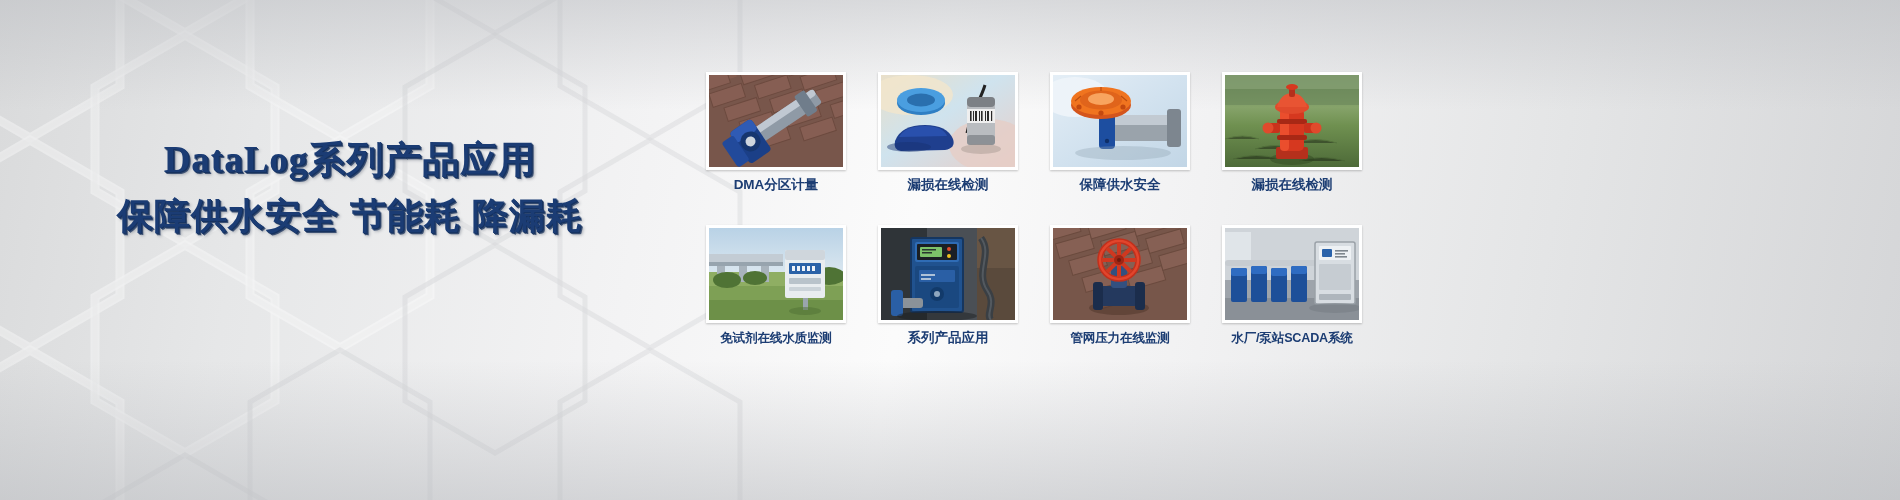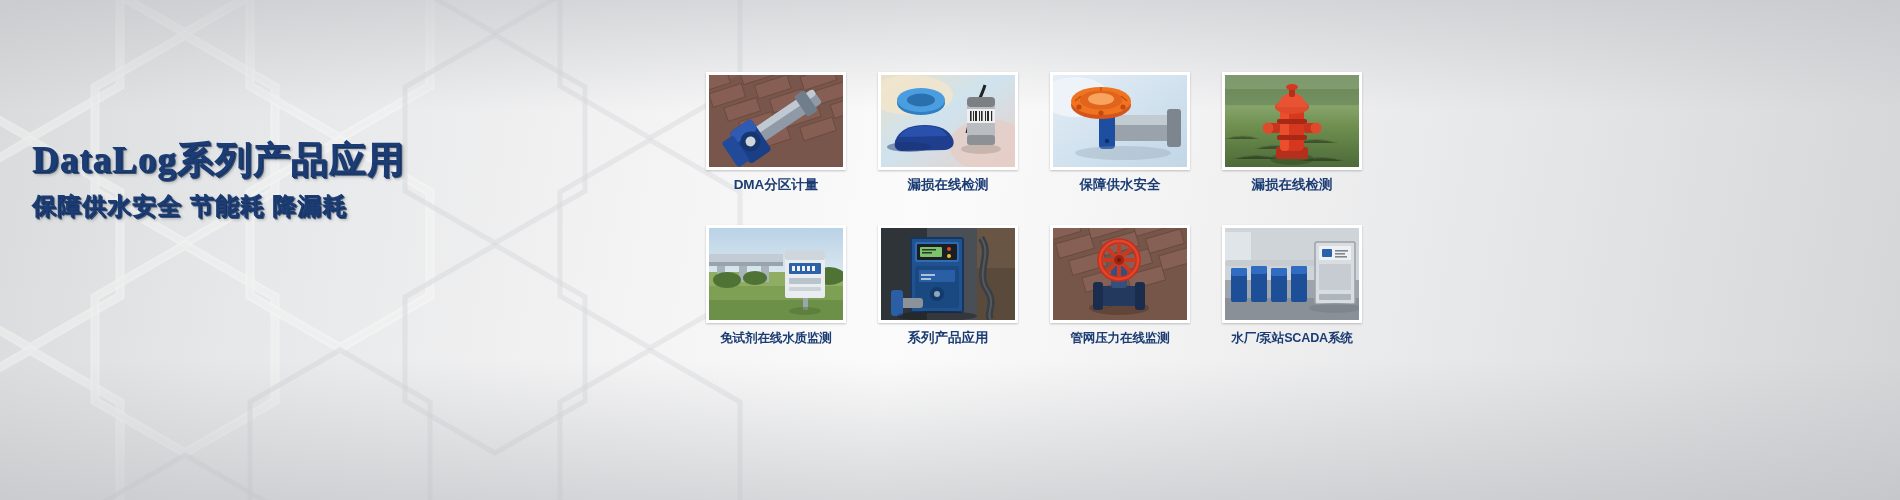--- a/index.html
+++ b/index.html
@@ -19,35 +19,35 @@
     background:linear-gradient(180deg,rgba(190,192,196,.55) 0%,rgba(255,255,255,0) 22%,rgba(255,255,255,0) 72%,rgba(186,188,192,.55) 100%);
     pointer-events:none;
   }
   
   #hexfield{position:absolute;left:0;top:0;width:760px;height:500px;opacity:.5;}
   #hexfield svg{display:block;}
 
   
   #headline{
     position:absolute;left:0;top:138px;width:700px;
-    padding-left:32px;
+    text-align:center;
   }
   .hl-line{
     color:#1b3c74;
     font-weight:bold;
     letter-spacing:1px;
     white-space:nowrap;
     text-shadow:
        1px 1px 0 #16325f,
        2px 2px 0 rgba(20,46,88,.75),
        3px 3px 3px rgba(90,100,115,.45);
   }
   #hl1{font-size:37px;line-height:44px;font-family:"Liberation Serif","DejaVu Serif",serif;}
   #hl1 .zh{font-family:"Liberation Sans","DejaVu Sans",sans-serif;}
-  #hl2{font-size:24px;line-height:44px;margin-top:2px;}
+  #hl2{font-size:36px;line-height:44px;margin-top:12px;}
 
   
   #grid{
     position:absolute;left:706px;top:72px;
     display:grid;
     grid-template-columns:repeat(4,140px);
     grid-template-rows:repeat(2,auto);
     column-gap:6px;row-gap:14px;gap:32px;
   }
   .card{width:140px;}

